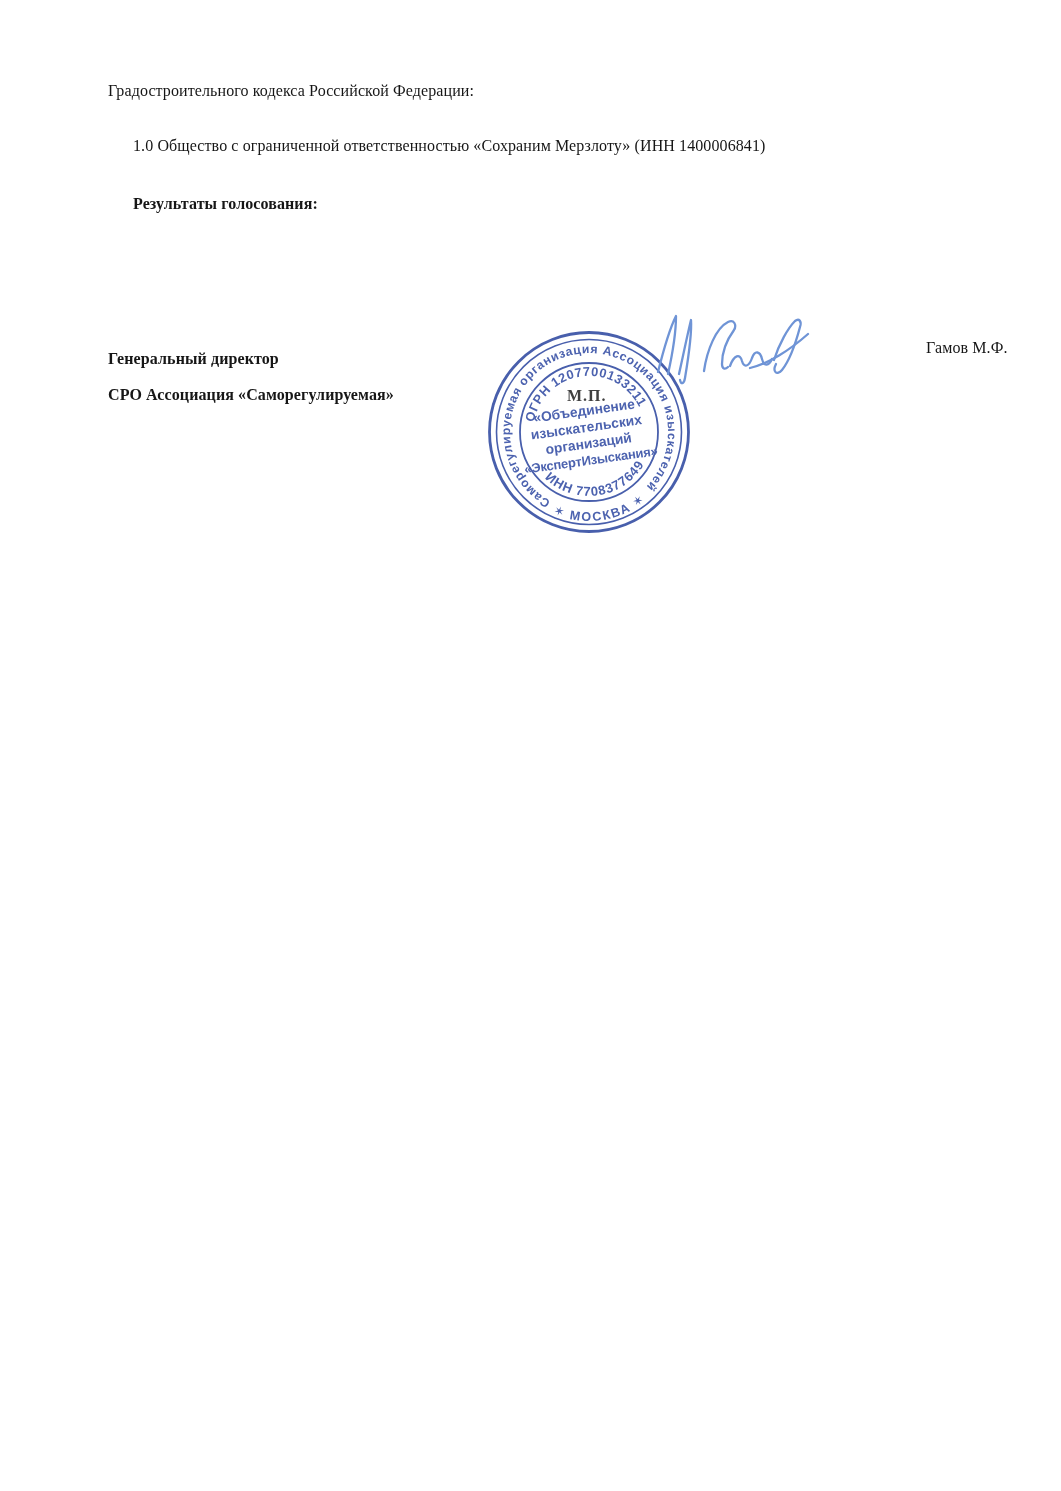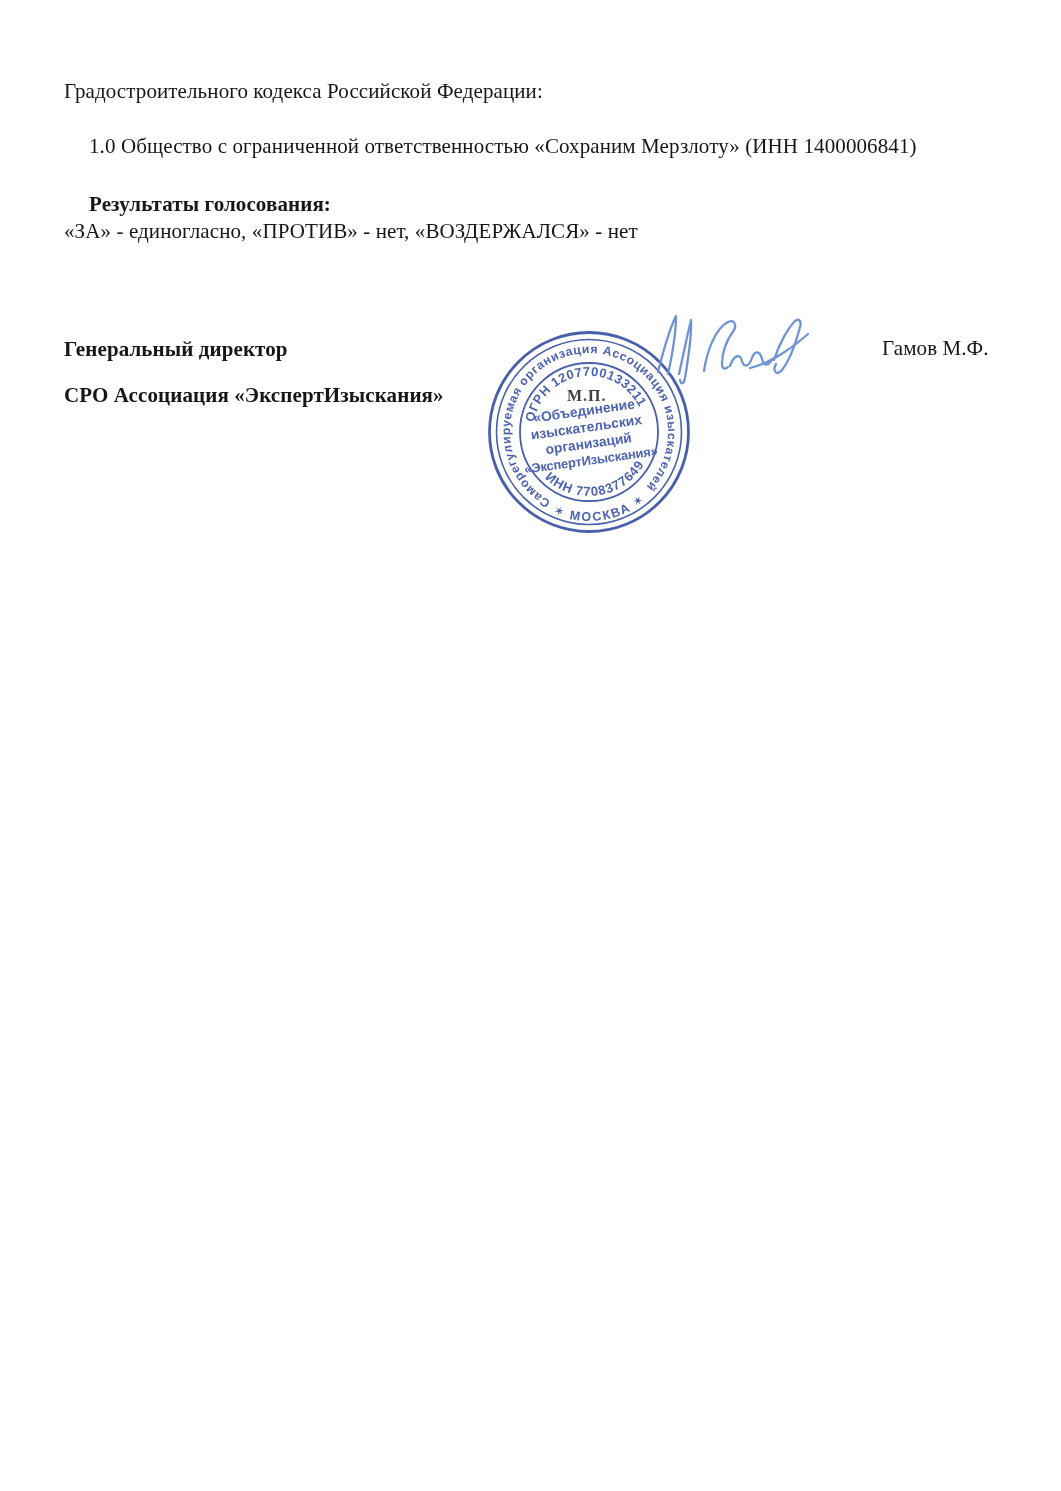--- a/index.html
+++ b/index.html
@@ -7,24 +7,25 @@
     position: relative;
     width: 1061px;
     height: 1491px;
     background: #ffffff;
     font-family: "Liberation Serif", "DejaVu Serif", serif;
     color: #161616;
     overflow: hidden;
   }
   .tline {
     position: absolute;
-    font-size: 21px;
+    font-size: 16px;
     line-height: 24px;
     white-space: nowrap;
     letter-spacing: 0.1px;
+    margin-left: 44px;
   }
   .b { font-weight: bold; font-family: Liberation Serif, serif; }
   .mp {
     position: absolute;
     left: 567px;
     top: 387px;
     font-size: 16px;
     font-weight: bold;
     letter-spacing: 1px;
     color: #404040;
@@ -68,25 +69,24 @@
 <body>
 
 <div class="page">
 
   <div class="tline" style="left:64px; top:79px">Градостроительного кодекса Российской Федерации:</div>
 
   <div class="tline" style="left:89px; top:134px">1.0 Общество с ограниченной ответственностью «Сохраним Мерзлоту» (ИНН 1400006841)</div>
 
   <div class="tline b" style="left:89px; top:192px">Результаты голосования:</div>
 
-  <div class="tline" style="left:64px; top:219px">«ЗА» - единогласно, «ПРОТИВ» - нет, «ВОЗДЕРЖАЛСЯ» - нет</div>
 
-  <div class="tline b" style="left:64px; top:337px">Генеральный директор</div>
+  <div class="tline b" style="left:64px; top:347px">Генеральный директор</div>
 
-  <div class="tline b" style="left:64px; top:383px">СРО Ассоциация «ЭкспертИзыскания»</div>
+  <div class="tline b" style="left:64px; top:383px">СРО Ассоциация «Саморегулируемая»</div>
 
   <div class="tline" style="left:882px; top:336px">Гамов М.Ф.</div>
 
   <div class="mp">М.П.</div>
 
   <svg class="stamp" viewBox="0 0 206 206">
     <defs>
       <path id="ring-path" d="M 55.4 166.1 A 79 79 0 1 1 150.6 166.1" fill="none"></path>
       <path id="city-path" d="M 36.9 162.6 A 89 89 0 0 0 169.1 162.6" fill="none"></path>
       <path id="ogrn-path" d="M 49.7 85.7 A 56 56 0 0 1 156.3 85.7" fill="none"></path>

